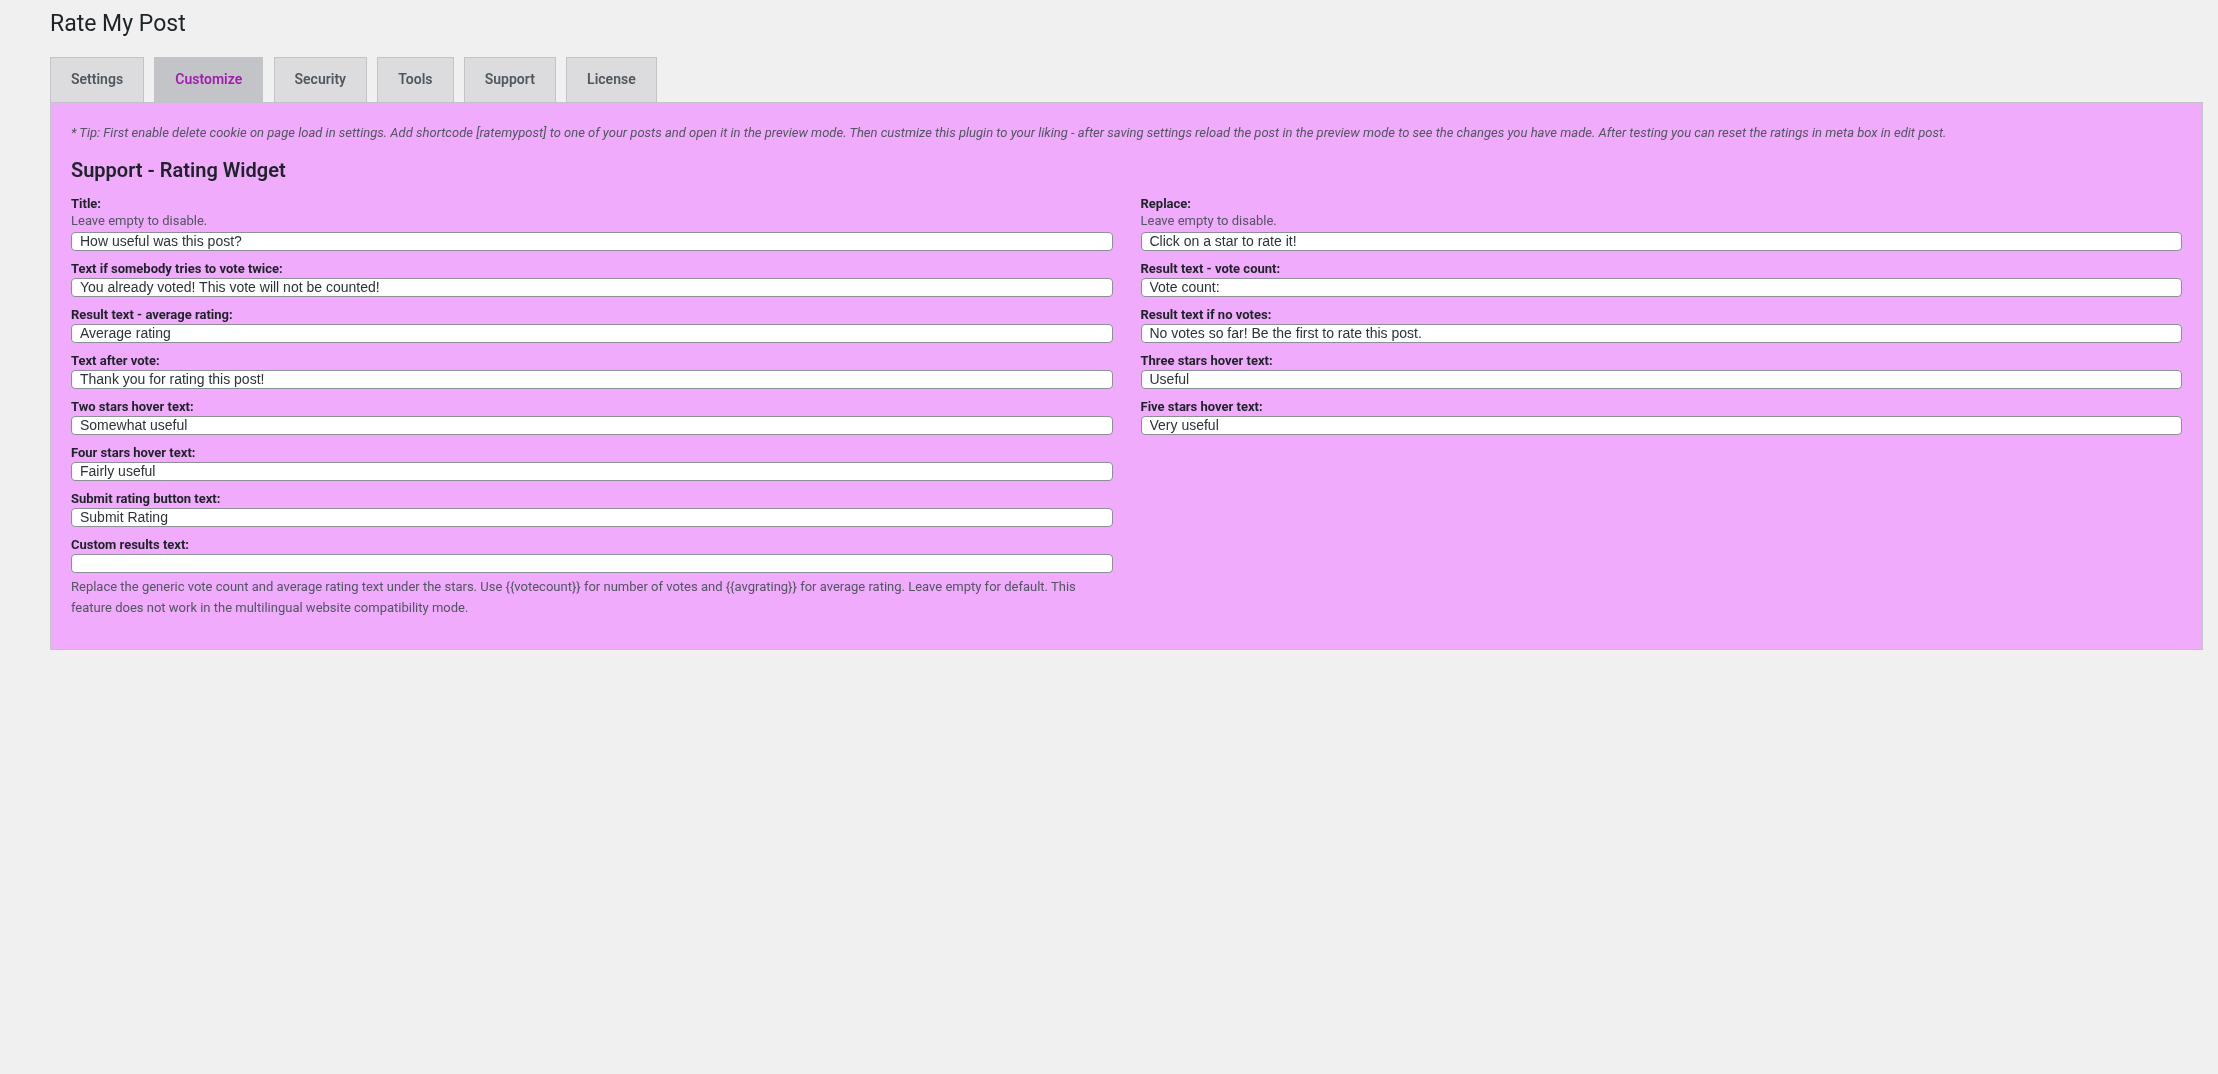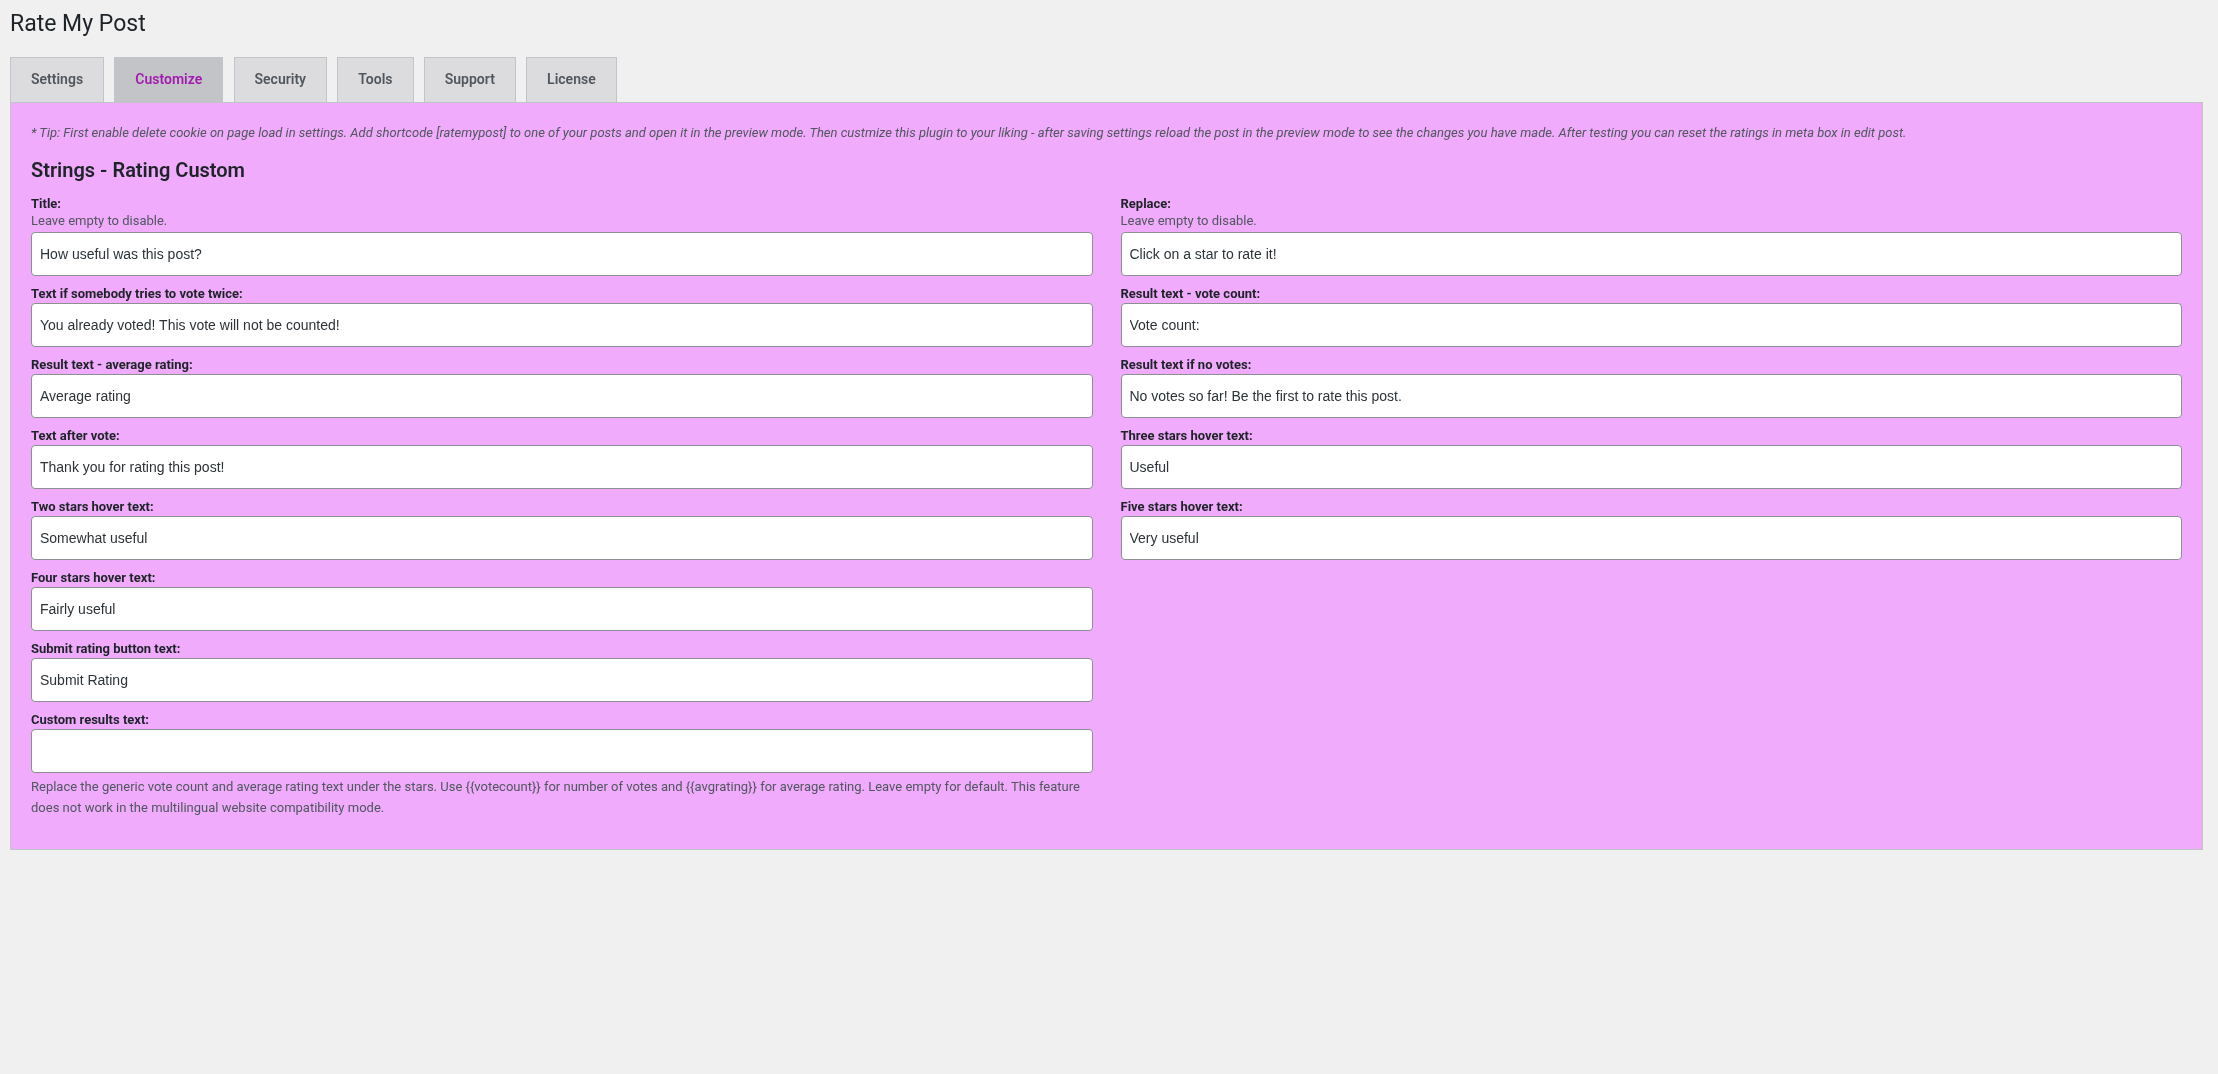--- a/index.html
+++ b/index.html
@@ -6,20 +6,21 @@
   body {
     margin: 0;
     padding: 0;
     background: #f0f0f1;
     font-family: -apple-system, BlinkMacSystemFont, "Segoe UI", Roboto, Oxygen-Sans, Ubuntu, Cantarell, "Helvetica Neue", sans-serif;
     color: #1d2327;
     font-size: 13px;
   }
   .wrap {
     padding: 0 15px 0 10px;
+    margin-left: 40px;
   }
   h1.page-title {
     font-size: 23px;
     font-weight: 400;
     margin: 0;
     padding: 9px 0 18px 0;
     line-height: 1.3;
     color: #1d2327;
   }
   .nav-tab-wrapper {
@@ -98,41 +99,41 @@
   }
   input[type="text"] {
     width: 100%;
     padding: 4px 8px;
     font-size: 14px;
     line-height: 1.5;
     border: 1px solid #8c8f94;
     border-radius: 4px;
     background: #fff;
     color: #2c3338;
-    height: 44px;
+    height: 19px;
   }
 </style>
 </head>
 <body>
 
 <div class="wrap">
   <h1 class="page-title">Rate My Post</h1>
 
   <div class="nav-tab-wrapper">
     <a class="nav-tab">Settings</a>
     <a class="nav-tab nav-tab-active">Customize</a>
     <a class="nav-tab">Security</a>
     <a class="nav-tab">Tools</a>
     <a class="nav-tab">Support</a>
     <a class="nav-tab">License</a>
   </div>
 
   <div class="tab-content">
     <p class="tip">* Tip: First enable delete cookie on page load in settings. Add shortcode [ratemypost] to one of your posts and open it in the preview mode. Then custmize this plugin to your liking - after saving settings reload the post in the preview mode to see the changes you have made. After testing you can reset the ratings in meta box in edit post.</p>
-    <h2 class="section-title">Strings - Rating Custom</h2>
+    <h2 class="section-title">Support - Rating Widget</h2>
 
     <div class="two-col">
 
       <div class="col">
 
         <div class="field-group">
           <span class="field-label">Title:</span>
           <div class="field-hint">Leave empty to disable.</div>
           <input type="text" value="How useful was this post?" style="">
         </div>

